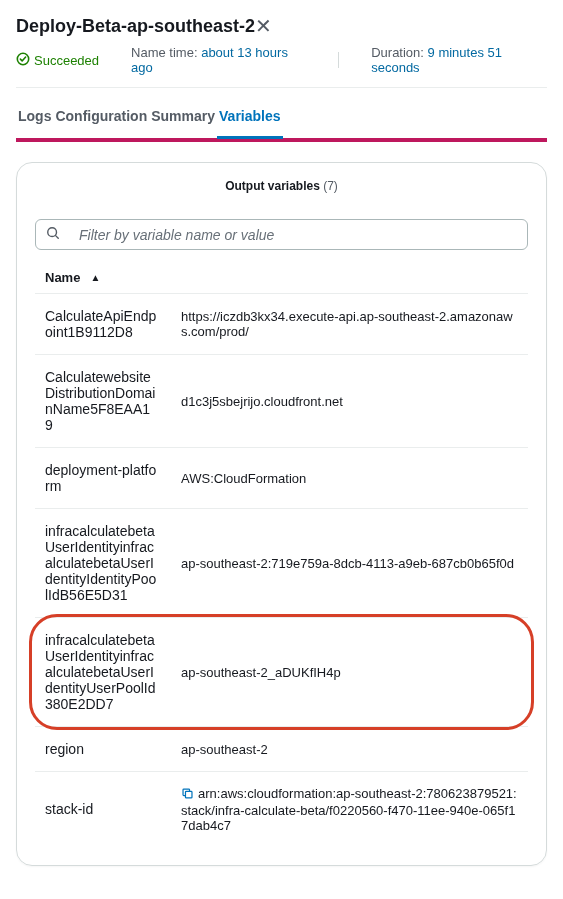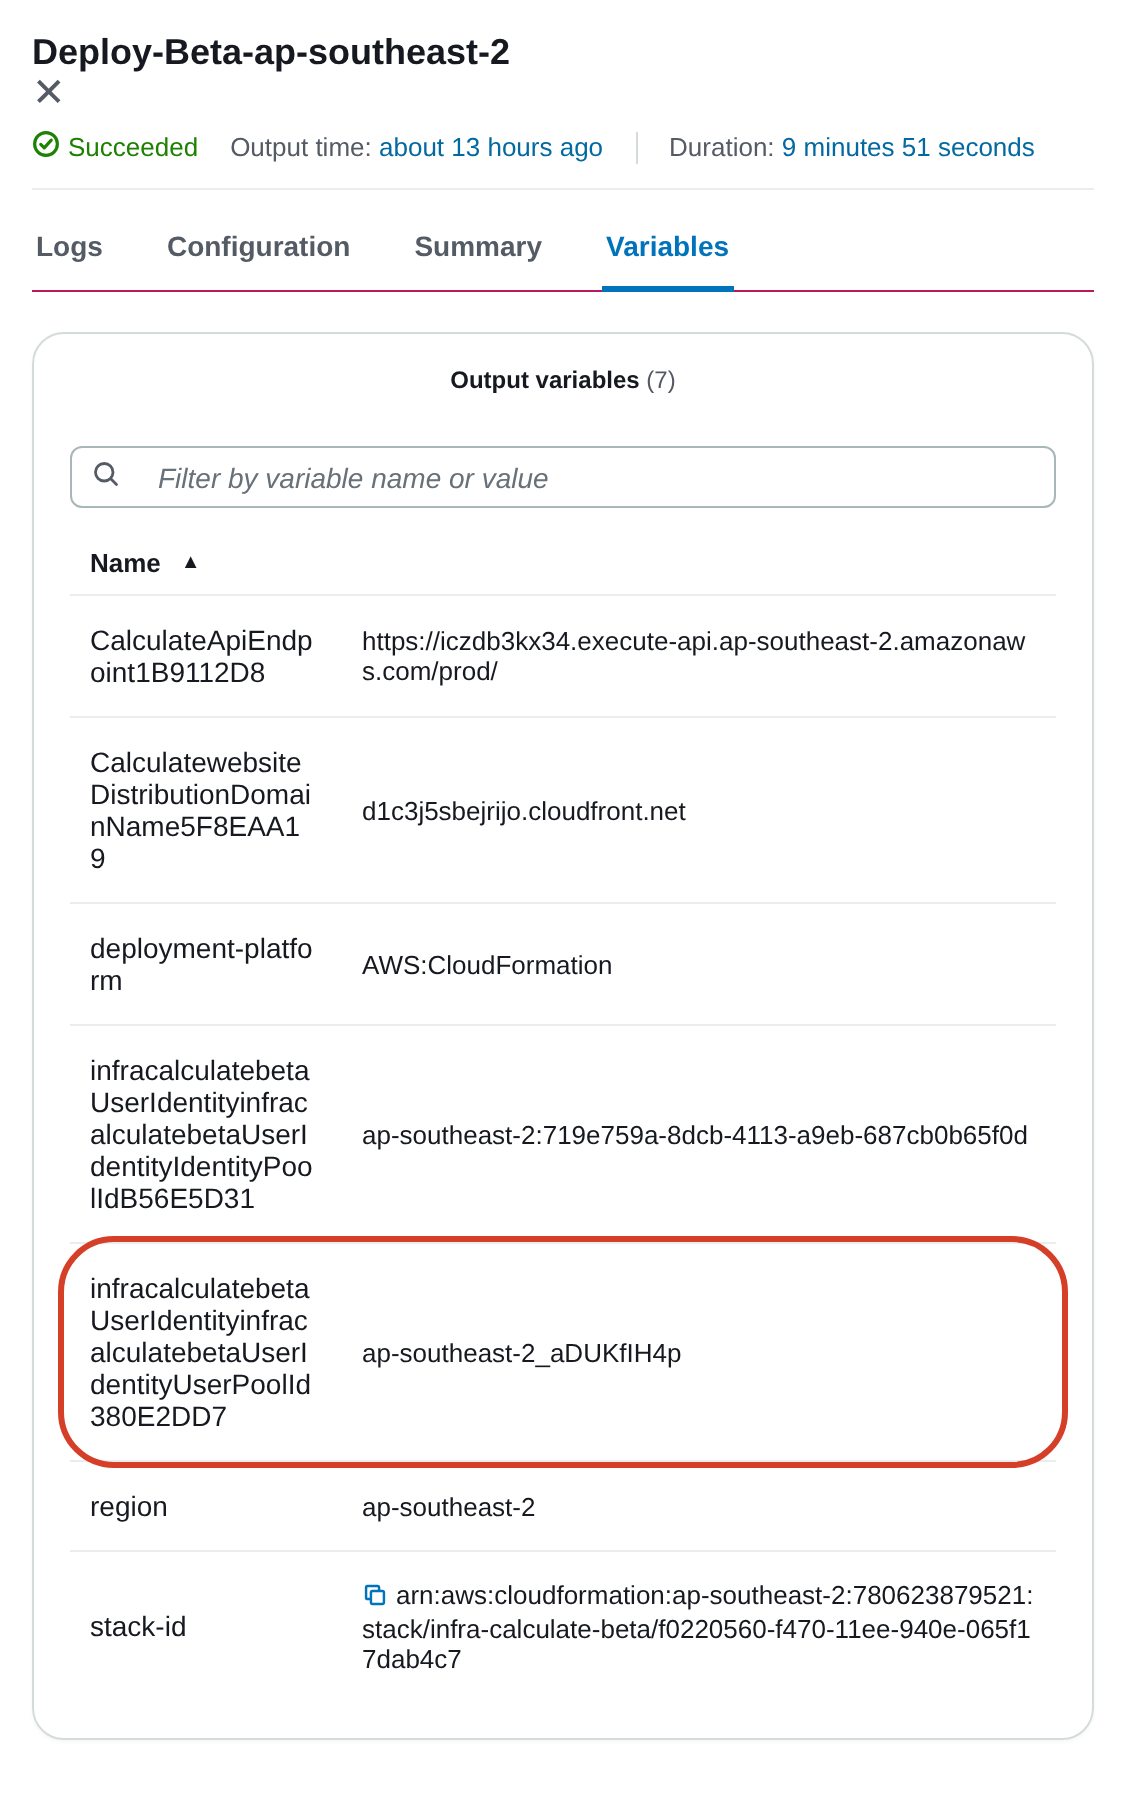--- a/index.html
+++ b/index.html
@@ -16,40 +16,39 @@
       padding: 16px;
       font-size: 14px;
     }
     .header {
       position: relative;
       padding-bottom: 12px;
       border-bottom: 1px solid #eaeded;
     }
     .title-row {
       display: flex;
-      justify-content: flex-end;
+      justify-content: flex-start;
       align-items: flex-start;
-      flex-direction: column;
     }
     .title {
       font-size: 18px;
       font-weight: 700;
       color: #16191f;
     }
     .close-icon {
       font-size: 20px;
       color: #545b64;
       cursor: pointer;
       line-height: 1;
       font-weight: 300;
     }
     .meta-row {
       display: flex;
       align-items: center;
-      gap: 16px;
+      gap: 32px;
       margin-top: 8px;
       font-size: 13px;
     }
     .status {
       display: flex;
       align-items: center;
       gap: 4px;
       color: #1d8102;
       font-weight: 500;
     }
@@ -63,23 +62,22 @@
     .meta-value {
       color: #0369a1;
     }
     .divider-v {
       width: 1px;
       height: 16px;
       background: #d5dbdb;
     }
     .tabs {
       display: flex;
-      gap: 28px;
       margin-top: 10px;
-      border-bottom: 1px solid #be185d;
+      border-bottom: 4px solid #be185d;
     }
     .tab {
       padding: 10px 2px 12px 2px;
       font-weight: 700;
       font-size: 14px;
       color: #545b64;
       cursor: pointer;
       border-bottom: 3px solid transparent;
       margin-bottom: -1px;
     }
@@ -215,21 +213,21 @@
     <div class="status">
       <span class="status-icon">
         <svg viewBox="0 0 16 16" fill="none" stroke="#1d8102" stroke-width="1.8">
           <circle cx="8" cy="8" r="6.5"></circle>
           <path d="M5 8.2l2 2 4-4.4" stroke-linecap="round" stroke-linejoin="round"></path>
         </svg>
       </span>
       <span>Succeeded</span>
     </div>
     <div>
-      <span class="meta-label">Output time:</span>
+      <span class="meta-label">Name time:</span>
       <span class="meta-value">about 13 hours ago</span>
     </div>
     <div class="divider-v"></div>
     <div>
       <span class="meta-label">Duration:</span>
       <span class="meta-value">9 minutes 51 seconds</span>
     </div>
   </div>
 </div>
 

